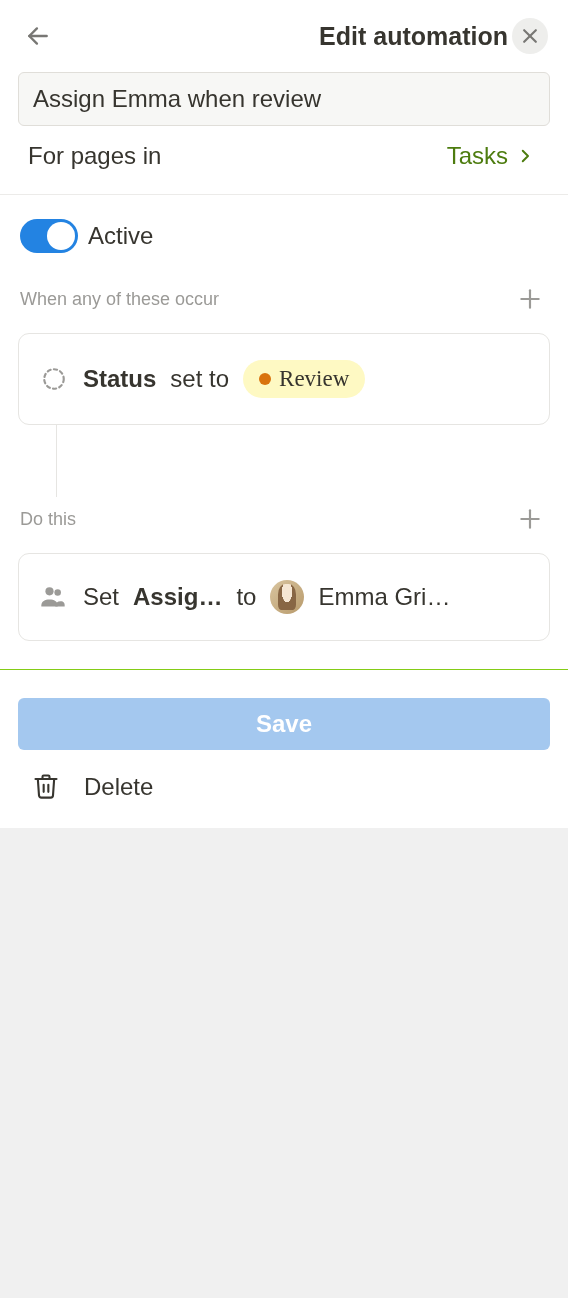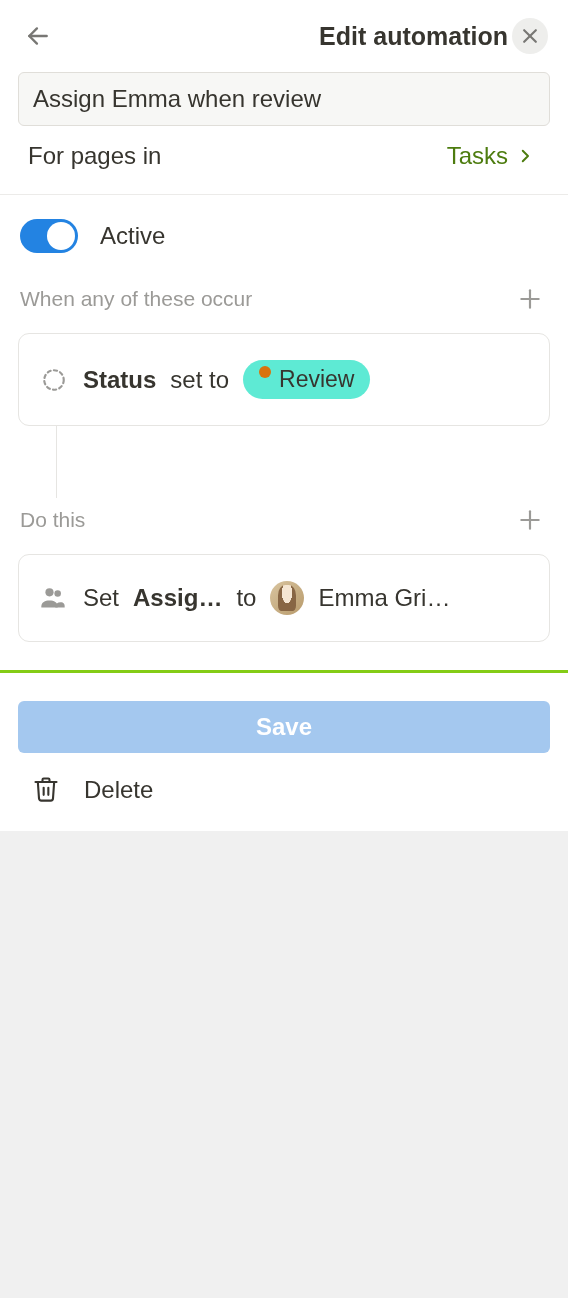--- a/index.html
+++ b/index.html
@@ -12,44 +12,44 @@
 
   .name-input-wrap { padding: 0 18px 16px 18px; }
   .name-input { width: 100%; height: 54px; border: 1px solid #e0ded9; border-radius: 6px; background: #f7f7f5; font-size: 24px; padding: 0 14px; color: #37352f; }
 
   .scope-row { display: flex; align-items: center; justify-content: space-between; padding: 0 34px 24px 28px; cursor: pointer; }
   .scope-label { font-size: 24px; }
   .scope-value-wrap { display: flex; align-items: center; gap: 8px; color: #4d7c0f; font-size: 24px; }
 
   .divider { height: 1px; background: #ecebe9; }
 
-  .active-row { display: flex; align-items: center; gap: 22px; padding: 24px 20px; }
+  .active-row { display: flex; align-items: center; gap: 10px; padding: 24px 20px; }
   .toggle { width: 58px; height: 34px; border-radius: 17px; background: #2383e2; position: relative; cursor: pointer; }
   .toggle-knob { position: absolute; top: 3px; right: 3px; width: 28px; height: 28px; border-radius: 50%; background: #ffffff; }
   .active-label { font-size: 24px; }
 
   .section-head { display: flex; align-items: center; justify-content: space-between; padding: 4px 20px 16px 20px; }
-  .section-head-label { font-size: 21px; color: #9b9a97; }
+  .section-head-label { font-size: 18px; color: #9b9a97; }
   .plus-btn { width: 36px; height: 36px; display: flex; align-items: center; justify-content: center; cursor: pointer; color: #9b9a97; }
 
   .card-wrap { padding: 0 18px; }
   .card { border: 1px solid #e6e5e2; border-radius: 11px; padding: 26px 20px; display: flex; align-items: center; gap: 14px; font-size: 24px; cursor: pointer; flex-wrap: nowrap; overflow: hidden; }
   .status-icon { width: 30px; height: 30px; display: flex; align-items: center; justify-content: center; color: #9b9a97; flex-shrink: 0; }
   .bold { font-weight: 700; }
-  .pill { display: inline-flex; gap: 8px; background: #5eead4; border-radius: 20px; padding: 6px 16px; font-size: 23px; color: #37352f; }
+  .pill { display: inline-flex; align-items: center; gap: 8px; background: #fef9c3; border-radius: 20px; padding: 6px 16px; font-size: 23px; color: #37352f; font-family: Liberation Serif, serif; }
   .pill-dot { width: 12px; height: 12px; border-radius: 50%; background: #d9730d; }
 
   .connector { height: 72px; margin-left: 56px; border-left: 1px solid #e6e5e2; }
 
   .people-icon { width: 30px; height: 30px; color: #9b9a97; flex-shrink: 0; }
   .avatar { width: 34px; height: 34px; border-radius: 50%; background: linear-gradient(135deg, #d9c5a0, #b89a6b); flex-shrink: 0; overflow: hidden; position: relative; }
   .avatar::after { content: ""; position: absolute; top: 4px; left: 8px; width: 18px; height: 26px; background: radial-gradient(ellipse at 50% 30%, #f5e6d3 40%, transparent 41%), #886644; border-radius: 40% 40% 20% 20%; }
   .truncate { white-space: nowrap; overflow: hidden; text-overflow: ellipsis; }
 
-  .footer { padding: 28px 18px 20px 18px; background: #ffffff; border-top: 3px solid #84cc16; margin-top: 28px; }
+  .footer { padding: 28px 18px 20px 18px; background: #ffffff; border-top: 1px solid #84cc16; margin-top: 28px; }
   .save-btn { width: 100%; height: 52px; border: none; border-radius: 6px; background: #a4c8ef; color: #ffffff; font-size: 24px; font-weight: 600; cursor: pointer; }
   .delete-row { display: flex; align-items: center; gap: 22px; padding: 22px 14px 6px 14px; cursor: pointer; }
   .trash-icon { width: 30px; height: 30px; color: #37352f; }
   .delete-label { font-size: 24px; }
 
   .below { height: 340px; }
 </style>
 </head>
 <body>
 

